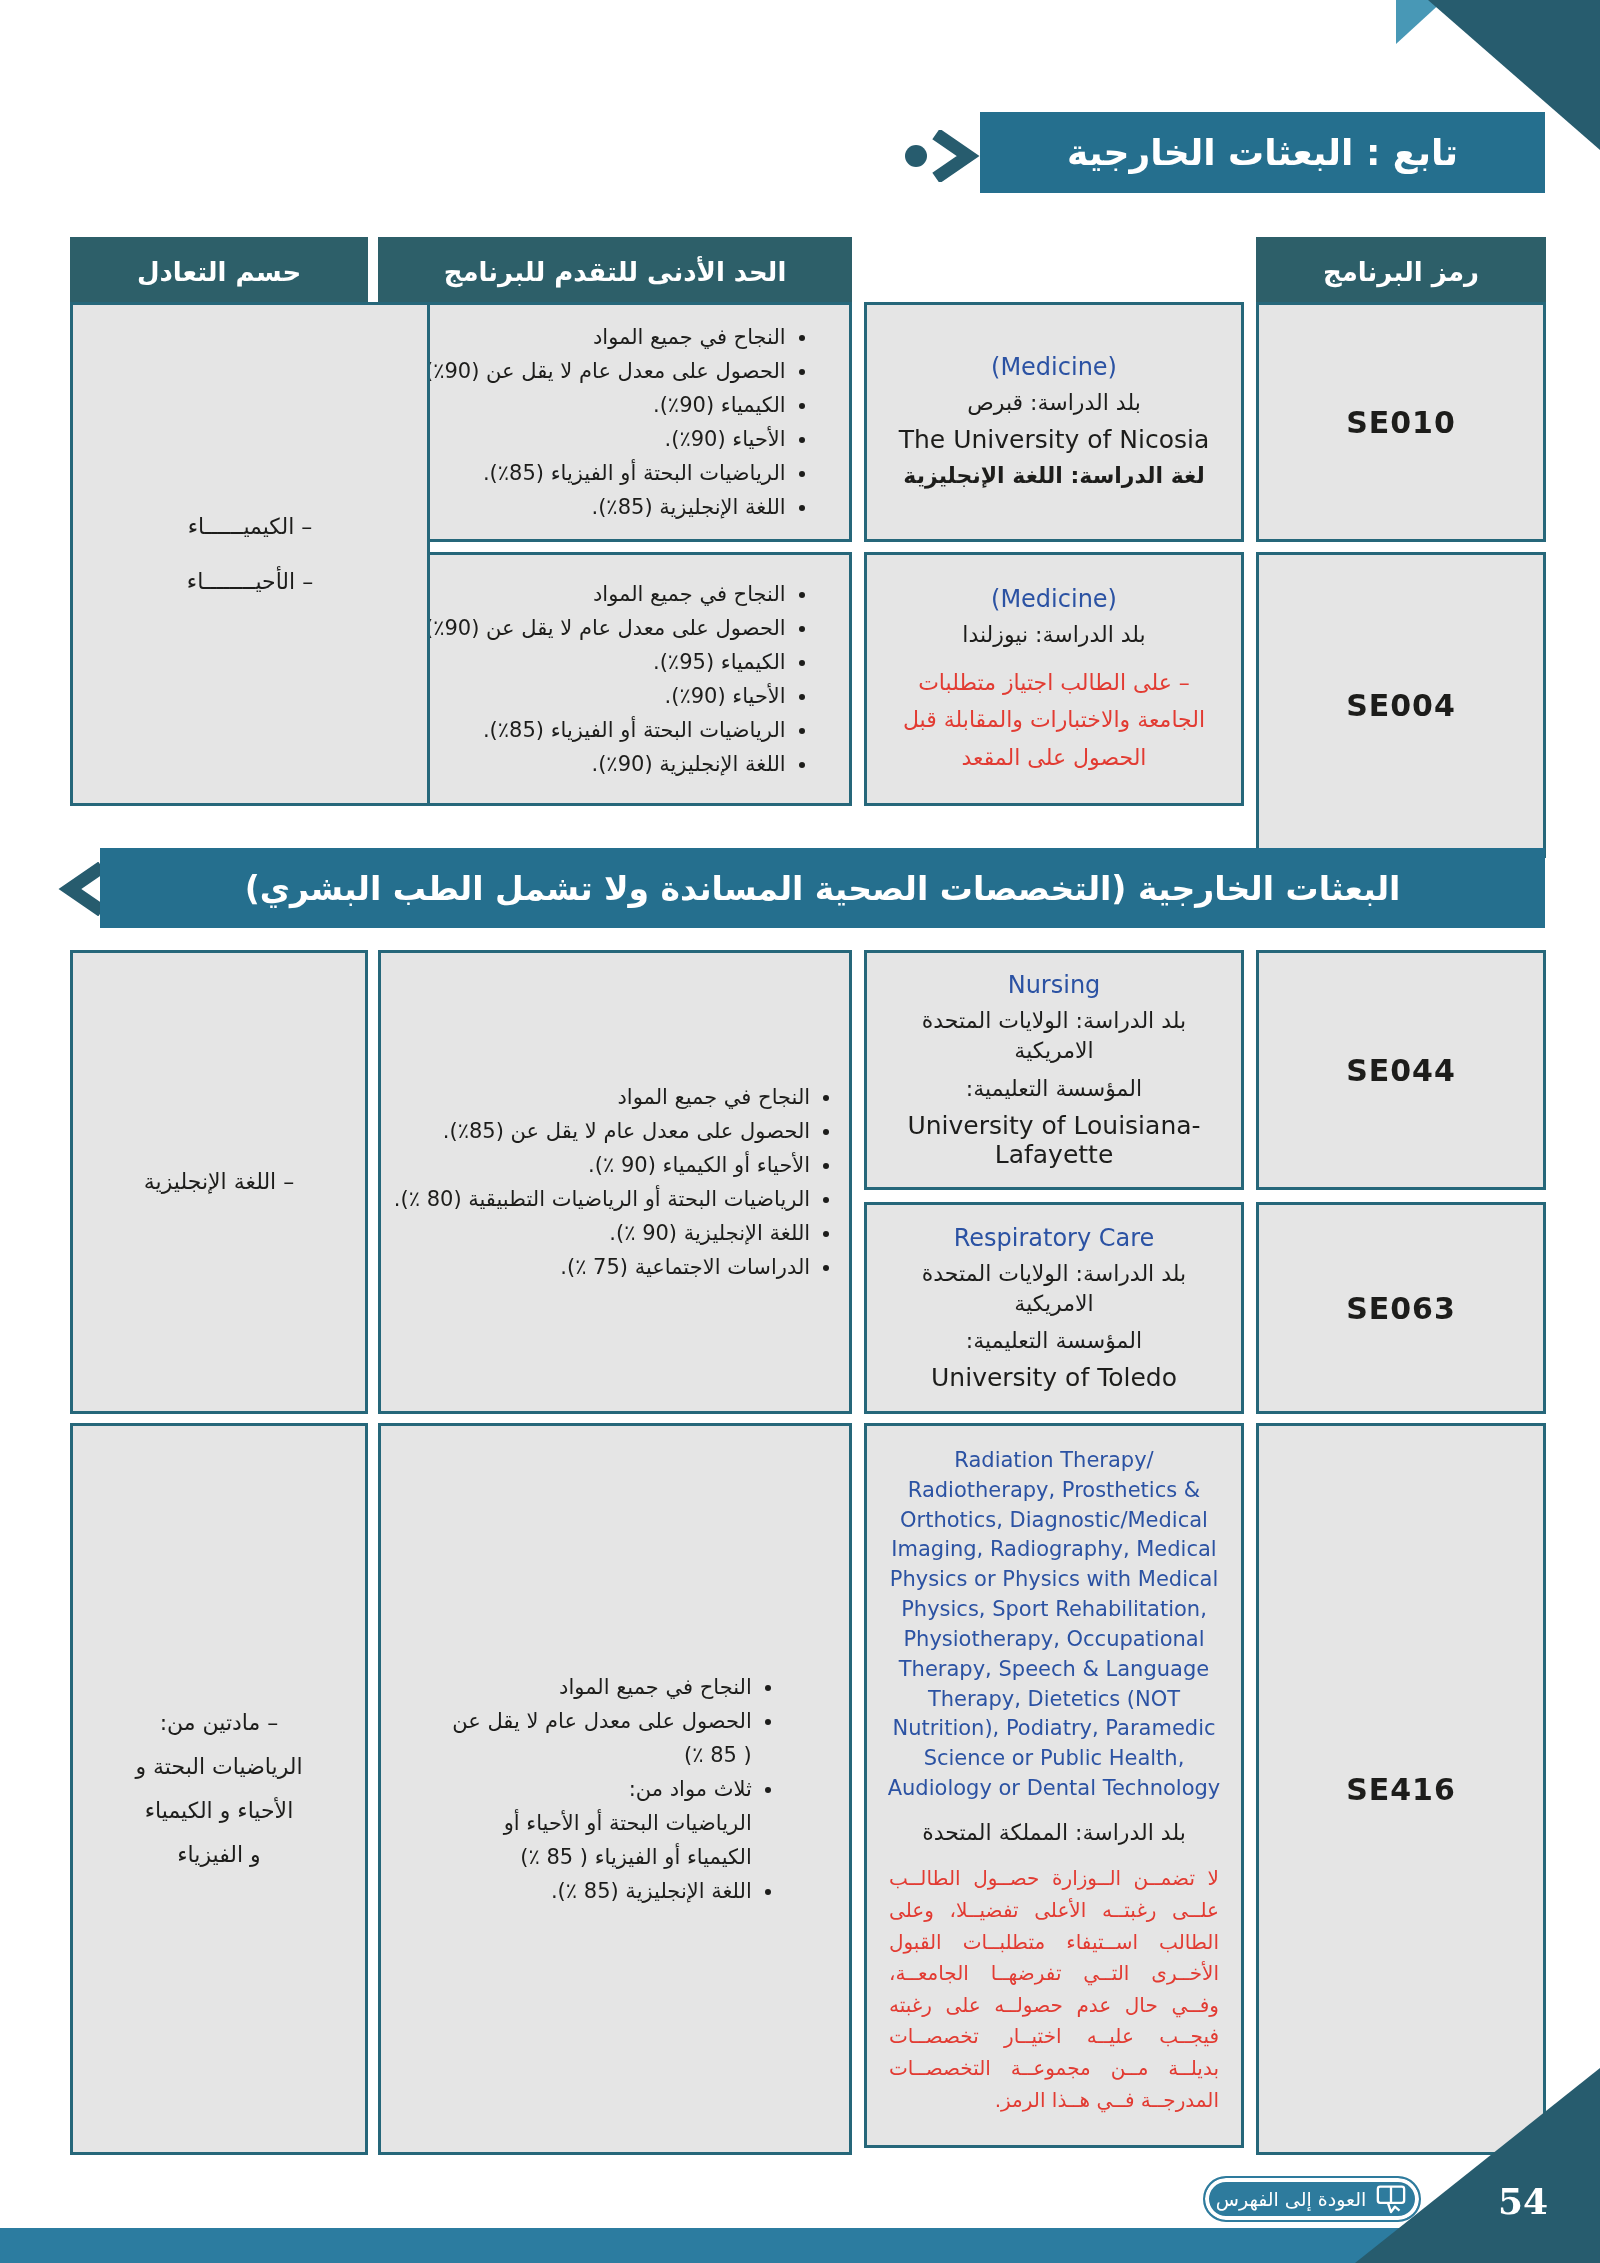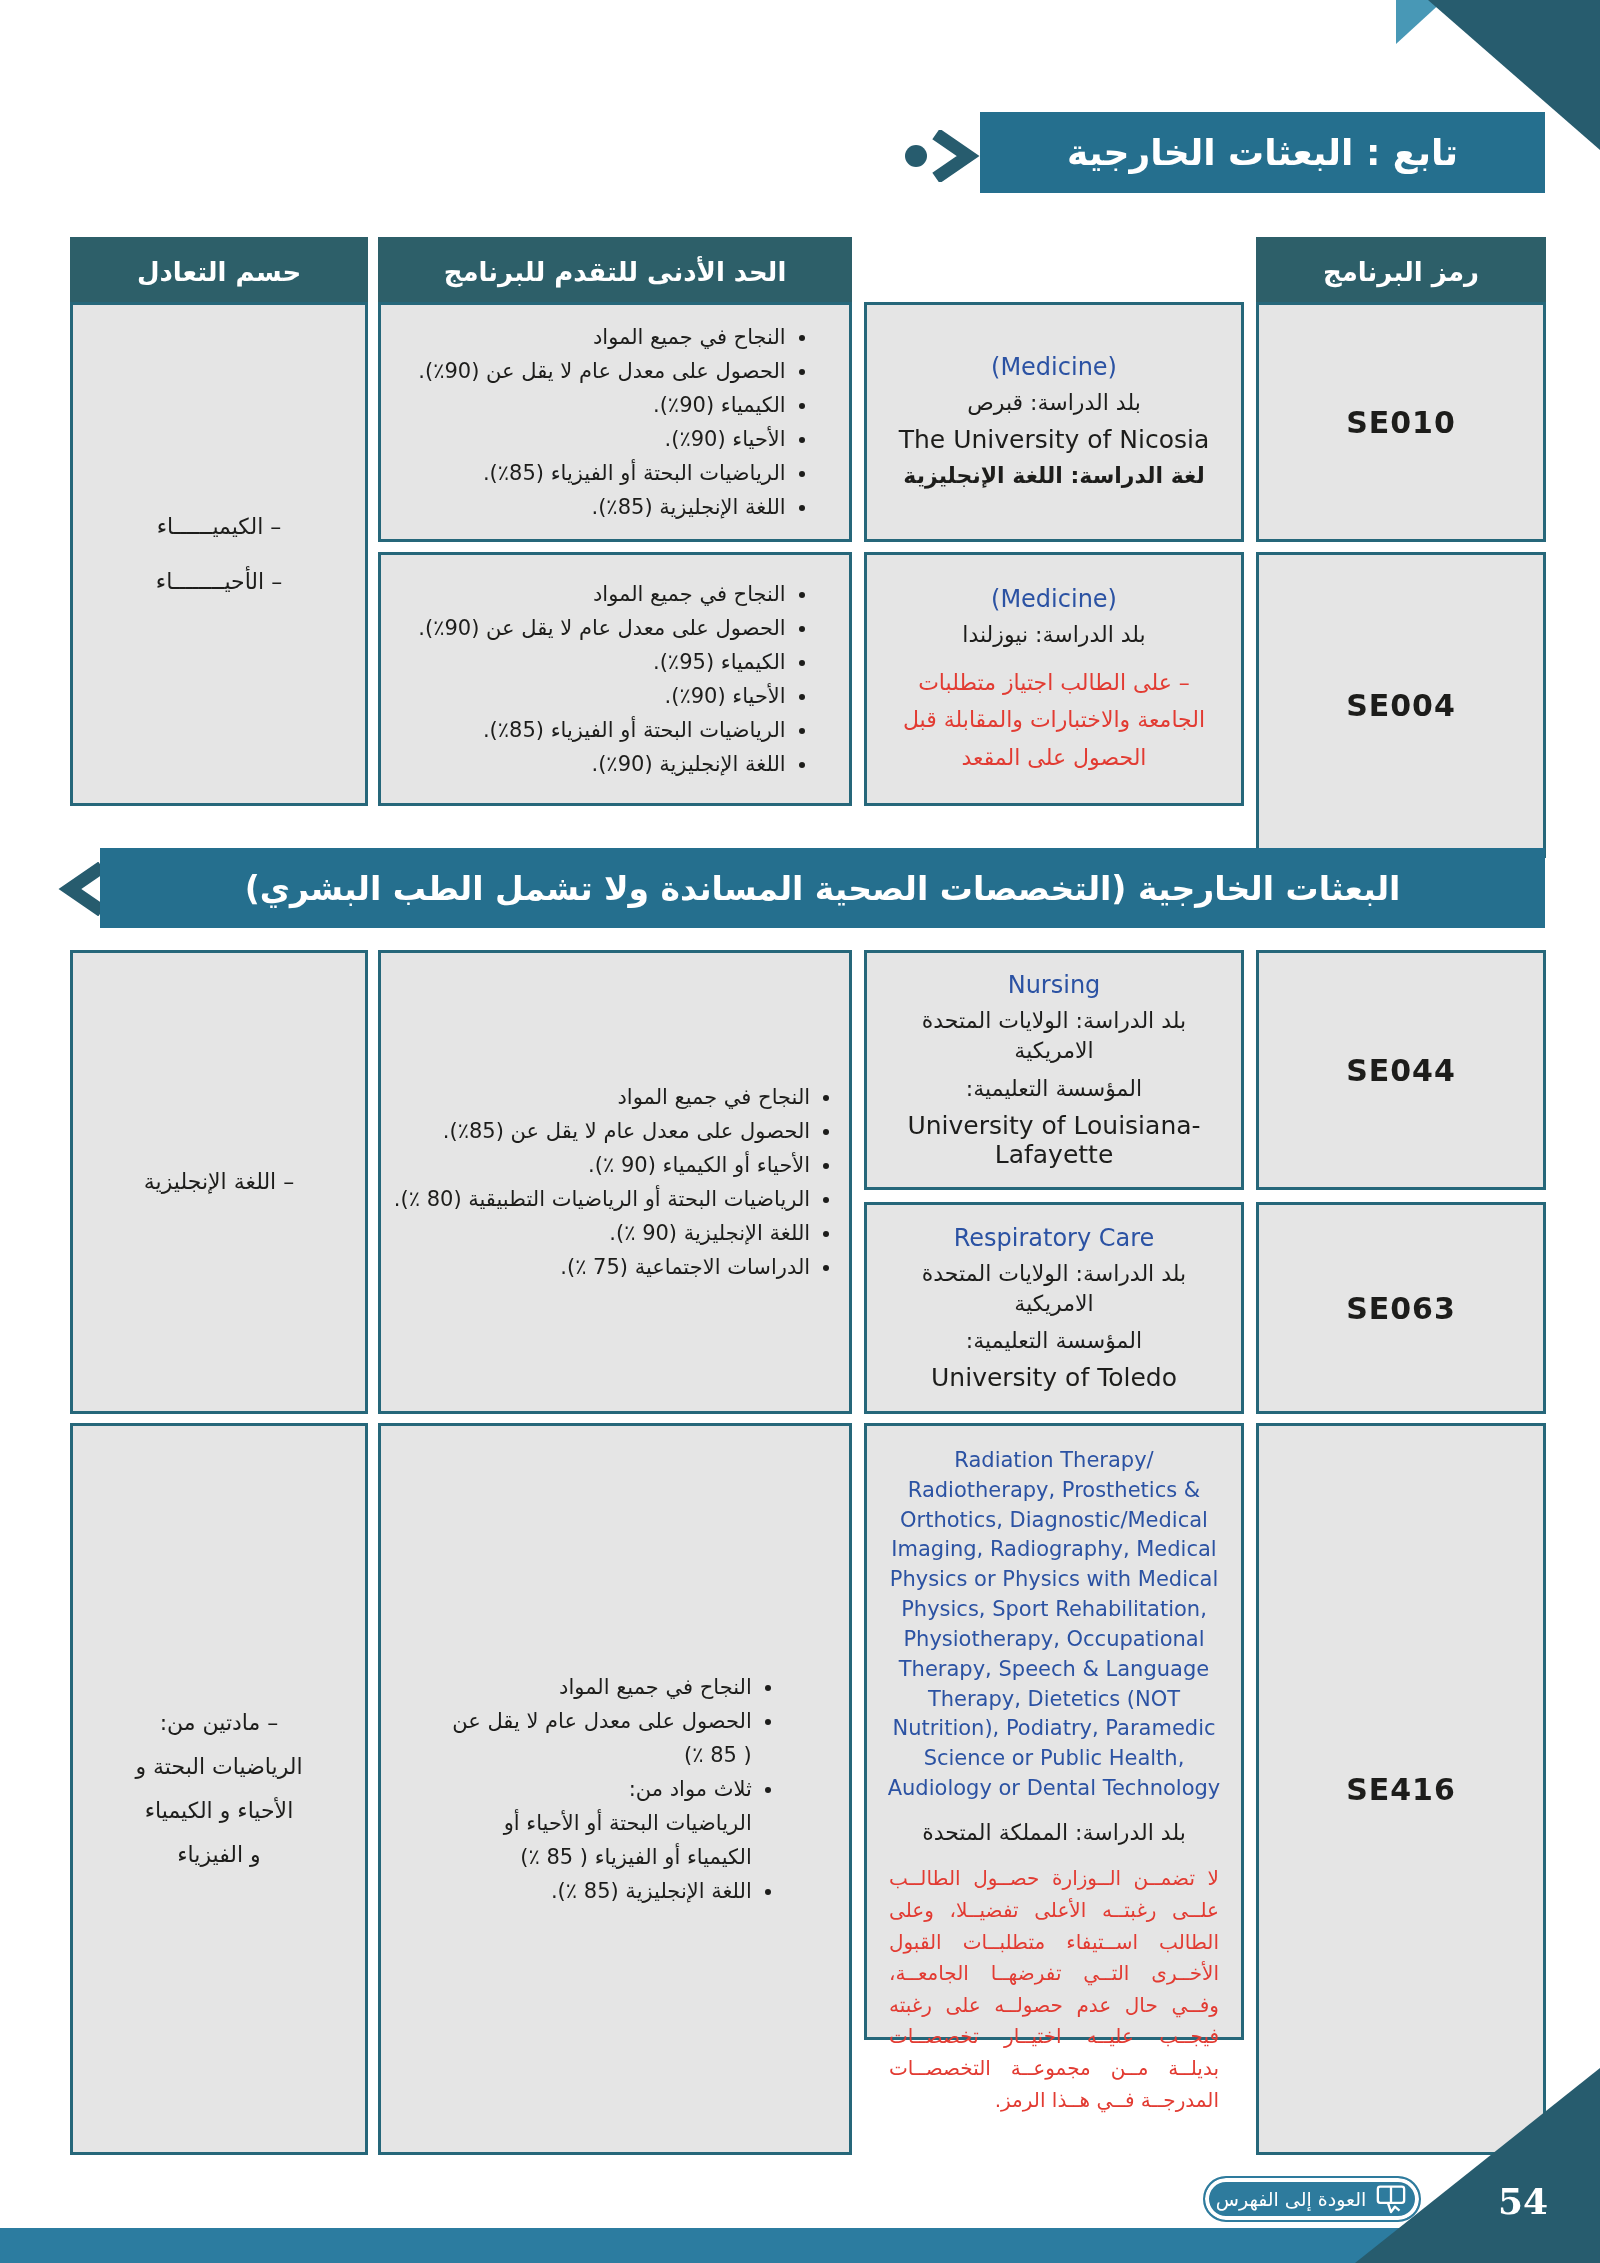--- a/index.html
+++ b/index.html
@@ -111,21 +111,21 @@
     <ul class="req-list">
         <li>النجاح في جميع المواد</li>
         <li>الحصول على معدل عام لا يقل عن (90٪).</li>
         <li>الكيمياء (95٪).</li>
         <li>الأحياء (90٪).</li>
         <li>الرياضيات البحتة أو الفيزياء (85٪).</li>
         <li>اللغة الإنجليزية (90٪).</li>
       </ul>
   </div>
 
-  <div class="abs cell" style="left:70px;top:302px;width:298px;height:504px;">
+  <div class="abs cell" style="left:70px;top:302px;width:360px;height:504px;">
     <div class="tie-text tie-wide">– الكيميــــــاء
 – الأحيــــــــاء</div>
   </div>
 
   <div class="abs chev-icon" style="left:56px;top:862px;width:80px;height:54px;">
     <svg width="80" height="54" viewBox="0 0 80 54">
       <path d="M46 5 L14 27 L46 49" stroke="#275C6E" stroke-width="13" fill="none"></path>
       <circle cx="62" cy="27" r="11" fill="#275C6E"></circle>
     </svg>
   </div>
@@ -164,21 +164,21 @@
         <li>الدراسات الاجتماعية (75 ٪).</li>
       </ul>
   </div>
   <div class="abs cell" style="left:70px;top:950px;width:298px;height:464px;">
     <div class="tie-text">– اللغة الإنجليزية</div>
   </div>
 
   <div class="abs cell" style="left:1256px;top:1423px;width:290px;height:732px;">
     <span class="code-text">SE416</span>
   </div>
-  <div class="abs cell" style="left:864px;top:1423px;width:380px;height:617px;justify-content:flex-start;padding-top:14px;">
+  <div class="abs cell" style="left:864px;top:1423px;width:380px;height:725px;justify-content:flex-start;padding-top:14px;">
     <div class="prog-list">Radiation Therapy/ Radiotherapy, Prosthetics &amp; Orthotics, Diagnostic/Medical Imaging, Radiography, Medical Physics or Physics with Medical Physics, Sport Rehabilitation, Physiotherapy, Occupational Therapy, Speech &amp; Language Therapy, Dietetics (NOT Nutrition), Podiatry, Paramedic Science or Public Health, Audiology or Dental Technology</div>
     <div class="ar-line" style="margin-top:14px;">بلد الدراسة: المملكة المتحدة</div>
     <div class="red-par">لا تضمــن الــوزارة حصــول الطالــب علــى رغبتــه الأعلى تفضيــلا، وعلى الطالب اســتيفاء متطلبــات القبول الأخــرى التــي تفرضهــا الجامعــة، وفــي حال عدم حصولــه على رغبته فيجــب عليــه اختيــار تخصصــات بديلــة مــن مجموعــة التخصصــات المدرجــة فــي هــذا الرمز.</div>
   </div>
   <div class="abs cell" style="left:378px;top:1423px;width:474px;height:732px;">
     <ul class="req-list" style="line-height:1.7;">
         <li>النجاح في جميع المواد</li>
         <li>الحصول على معدل عام لا يقل عن
 ( 85 ٪)</li>
         <li>ثلاث مواد من:

